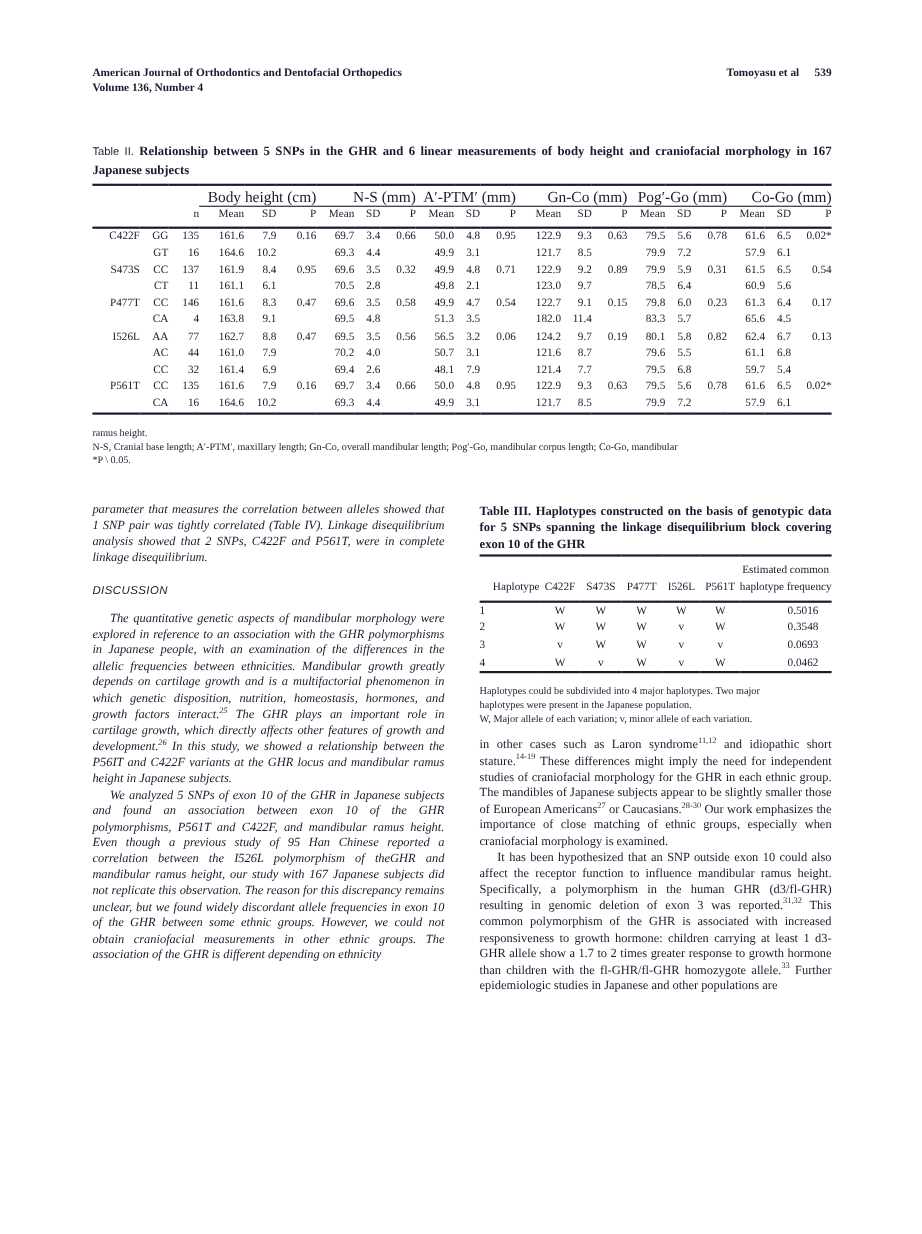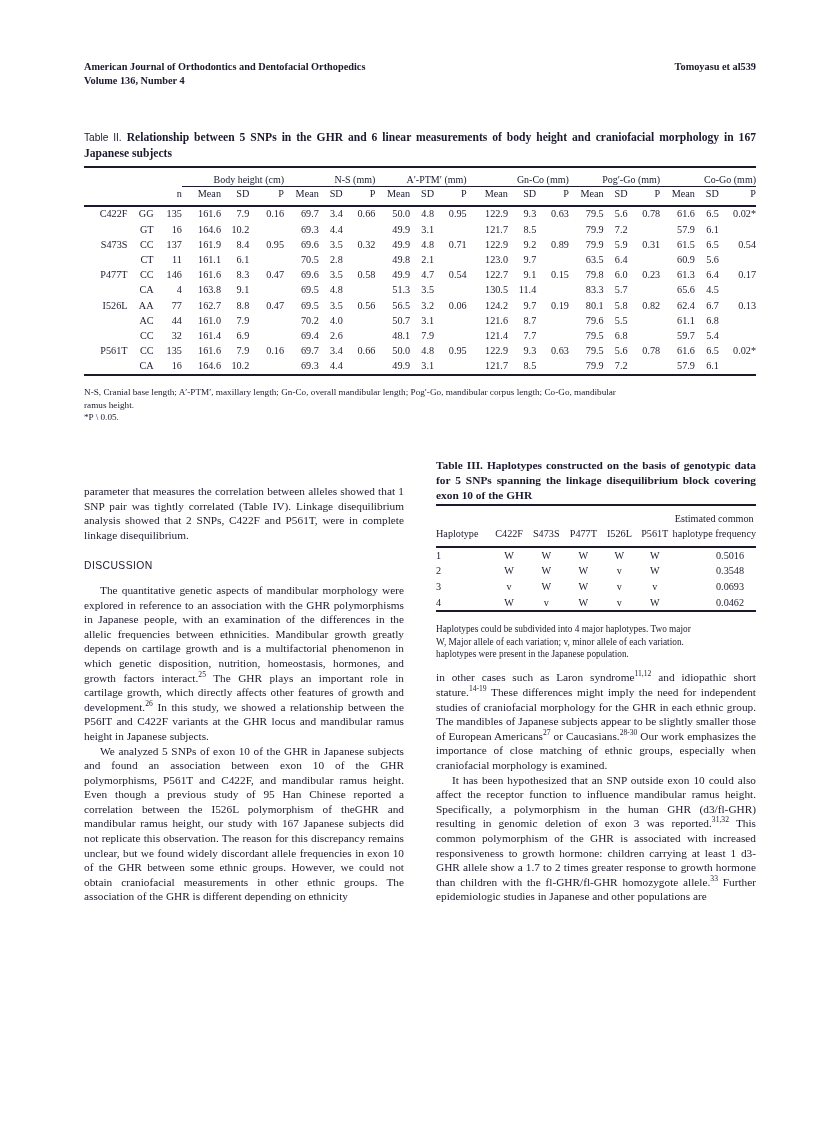--- a/index.html
+++ b/index.html
@@ -27,21 +27,21 @@
     position: absolute;
     left: 84px;
     top: 60px;
     width: 672px;
     font-size: 10.3px;
     line-height: 14.2px;
     font-weight: bold;
   }
   .runhead .left { float: left; }
   .runhead .right { float: right; }
-  .runhead .pageno { }
+  .runhead .pageno { margin-left: 14px; }
   .runhead .vol { clear: both; display: block; padding-top: 0; }
 
   
   .table2-wrap {
     position: absolute;
     left: 84px;
     top: 130px;
     width: 672px;
   }
   .tbl-caption {
@@ -70,21 +70,21 @@
     text-align: right;
     white-space: nowrap;
     vertical-align: bottom;
   }
   .rule-top td { border-top: 2.1px solid #1a1a2e; height: 3px; }
   .rule-bot td { border-bottom: 2.1px solid #1a1a2e; height: 2px; }
 
   .grp-head th {
     text-align: center;
     font-weight: normal;
-    font-size: 10px;
+    font-size: 14px;
     padding-top: 3px;
     padding-bottom: 1px;
     margin-top: 38px;
   }
   .grp-head th.grp {
     border-bottom: 1px solid #1a1a2e;
   }
   .grp-head th.spacer { border: none; }
   .sub-head th {
     text-align: right;
@@ -108,21 +108,21 @@
   .t2-footnote .ln { display: block; }
 
   
   .col {
     position: absolute;
     width: 320px;
     font-size: 11.3px;
     line-height: 14.6px;
     text-align: justify;
   }
-  .col-left  { left: 84px;  top: 484px; }
+  .col-left  { left: 84px;  top: 456px; font-style: italic; }
   .col-right { left: 436px; top: 458px; }
 
   .col p { margin: 0; text-indent: 0; }
   .col p.ind { text-indent: 16px; }
   .col p + p { margin-top: 0; }
 
   h2.section {
     font-family: "Liberation Sans", sans-serif;
     font-size: 10.4px;
     font-weight: normal;
@@ -149,21 +149,21 @@
     font-size: 10.2px;
     line-height: 13.6px;
   }
   table.hap td, table.hap th {
     padding: 1px 0;
     font-weight: normal;
     text-align: center;
     white-space: nowrap;
     vertical-align: bottom;
   }
-  table.hap th.hcol { text-align: left; margin-top: 42px; }
+  table.hap th.hcol { text-align: right; margin-top: 42px; }
   table.hap th.freq { text-align: right; }
   table.hap td.hid { text-align: left; }
   table.hap td.fval { text-align: right; padding-right: 12px; }
   table.hap th.freq { padding-right: 0px; }
   .freq-top { font-size: 10.2px; text-align: right; }
   .t3-footnote {
     font-size: 9.3px;
     line-height: 12.4px;
     margin-top: 6px;
     text-align: left;
@@ -333,21 +333,21 @@
             <td></td>
             <td>70.5</td>
             <td>2.8</td>
             <td></td>
             <td>49.8</td>
             <td>2.1</td>
             <td></td>
             <td>123.0</td>
             <td>9.7</td>
             <td></td>
-            <td>63.5</td>
+            <td>78.5</td>
             <td>6.4</td>
             <td></td>
             <td>60.9</td>
             <td>5.6</td>
             <td></td>
           </tr>
           <tr>
             <td class="snp">P477T</td>
             <td class="geno">CC</td>
             <td>146</td>
@@ -376,21 +376,21 @@
             <td>4</td>
             <td>163.8</td>
             <td>9.1</td>
             <td></td>
             <td>69.5</td>
             <td>4.8</td>
             <td></td>
             <td>51.3</td>
             <td>3.5</td>
             <td></td>
-            <td>130.5</td>
+            <td>182.0</td>
             <td>11.4</td>
             <td></td>
             <td>83.3</td>
             <td>5.7</td>
             <td></td>
             <td>65.6</td>
             <td>4.5</td>
             <td></td>
           </tr>
           <tr>
@@ -510,22 +510,22 @@
           </tr>
         </tbody>
       <tbody>
         <tr class="rule-top">
             <td colspan="21"></td>
           </tr>
       </tbody>
     </table>
 
     <div class="t2-footnote">
+      <span class="ln">ramus height.</span>
       <span class="ln">N-S, Cranial base length; A′-PTM′, maxillary length; Gn-Co, overall mandibular length; Pog′-Go, mandibular corpus length; Co-Go, mandibular</span>
-      <span class="ln">ramus height.</span>
       <span class="ln">*P \ 0.05.</span>
     </div>
   </div>
 
   <div class="col col-left">
     <p>parameter that measures the correlation between alleles showed that 1 SNP pair was tightly correlated (Table IV). Linkage disequilibrium analysis showed that 2 SNPs, C422F and P561T, were in complete linkage disequilibrium.</p>
     <h2 class="section">DISCUSSION</h2>
     <p class="ind"><span>The quantitative genetic aspects of mandibular morphology were explored in reference to an association with the GHR polymorphisms in Japanese people, with an examination of the differences in the allelic frequencies between ethnicities. Mandibular growth greatly depends on cartilage growth and is a multifactorial phenomenon in which genetic disposition, nutrition, homeostasis, hormones, and growth factors interact.</span><sup>25</sup><span> The GHR plays an important role in cartilage growth, which directly affects other features of growth and development.</span><sup>26</sup><span> In this study, we showed a relationship between the P56IT and C422F variants at the GHR locus and mandibular ramus height in Japanese subjects.</span></p>
     <p class="ind">We analyzed 5 SNPs of exon 10 of the GHR in Japanese subjects and found an association between exon 10 of the GHR polymorphisms, P561T and C422F, and mandibular ramus height. Even though a previous study of 95 Han Chinese reported a correlation between the I526L polymorphism of theGHR and mandibular ramus height, our study with 167 Japanese subjects did not replicate this observation. The reason for this discrepancy remains unclear, but we found widely discordant allele frequencies in exon 10 of the GHR between some ethnic groups. However, we could not obtain craniofacial measurements in other ethnic groups. The association of the GHR is different depending on ethnicity</p>
   </div>
@@ -609,22 +609,22 @@
           </tbody>
         <tbody>
           <tr class="rule-top">
               <td colspan="7"></td>
             </tr>
         </tbody>
       </table>
 
       <div class="t3-footnote">
         <span class="ln">Haplotypes could be subdivided into 4 major haplotypes. Two major</span>
+        <span class="ln">haplotypes were present in the Japanese population.</span>
         <span class="ln">W, Major allele of each variation; v, minor allele of each variation.</span>
-        <span class="ln">haplotypes were present in the Japanese population.</span>
       </div>
     </div>
 
     <div class="right-body">
       <p><span>in other cases such as Laron syndrome</span><sup>11,12</sup><span> and idiopathic short stature.</span><sup>14-19</sup><span> These differences might imply the need for independent studies of craniofacial morphology for the GHR in each ethnic group. The mandibles of Japanese subjects appear to be slightly smaller those of European Americans</span><sup>27</sup><span> or Caucasians.</span><sup>28-30</sup><span> Our work emphasizes the importance of close matching of ethnic groups, especially when craniofacial morphology is examined.</span></p>
       <p class="ind"><span>It has been hypothesized that an SNP outside exon 10 could also affect the receptor function to influence mandibular ramus height. Specifically, a polymorphism in the human GHR (d3/fl-GHR) resulting in genomic deletion of exon 3 was reported.</span><sup>31,32</sup><span> This common polymorphism of the GHR is associated with increased responsiveness to growth hormone: children carrying at least 1 d3-GHR allele show a 1.7 to 2 times greater response to growth hormone than children with the fl-GHR/fl-GHR homozygote allele.</span><sup>33</sup><span> Further epidemiologic studies in Japanese and other populations are</span></p>
     </div>
   </div>
 
 </div>

